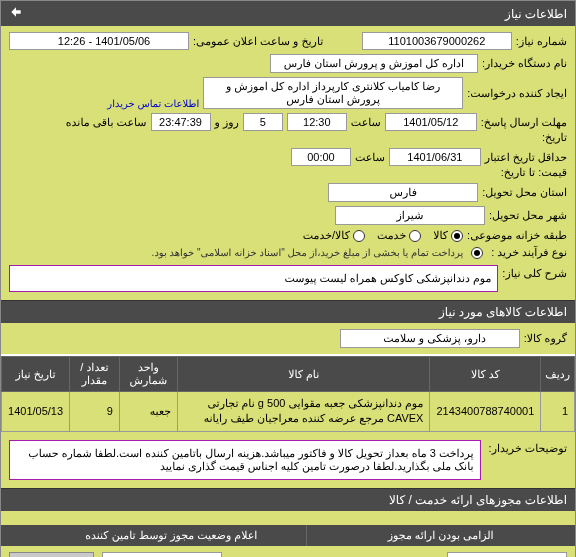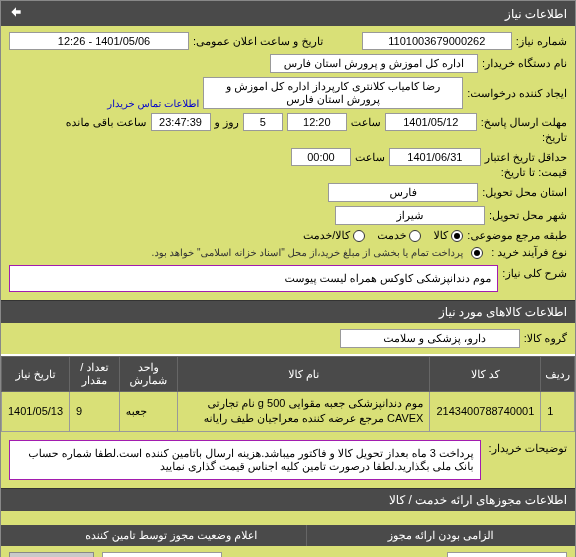--- a/index.html
+++ b/index.html
@@ -22,21 +22,21 @@
 .radio-group { display: flex; gap: 12px; align-items: center; }
 .radio-item { display: flex; align-items: center; gap: 3px; }
 .radio-dot { width: 12px; height: 12px; border: 1px solid #333; border-radius: 50%; background: #fff; display: inline-flex; align-items: center; justify-content: center; }
 .radio-dot.checked::after { content: ""; width: 6px; height: 6px; background: #000; border-radius: 50%; }
 .quote-text { color: #333; font-size: 10px; }
 .section-dark { background: #4a4a4a; color: #fff; padding: 4px 8px; font-size: 12px; border-top: 1px solid #333; }
 .section-dark.right-align { text-align: right; }
 .desc-box { background: #fff; border: 1px solid #a21caf; padding: 6px; margin: 2px 0; min-height: 22px; font-size: 11px; width: 100%; text-align: right; }
 .table { width: 100%; border-collapse: collapse; margin-top: 2px; }
 .table th { background: #4a4a4a; color: #fff; padding: 4px; font-size: 11px; border: 1px solid #666; text-align: center; font-weight: normal; }
-.table td { background: #d9e077; padding: 4px 6px; border: 1px solid #999; font-size: 11px; text-align: left; }
+.table td { background: #d9e077; padding: 4px 6px; border: 1px solid #999; font-size: 11px; text-align: right; }
 .table td.rtxt { text-align: right; line-height: 1.4; }
 .buyer-desc { background: #d9e077; padding: 6px 8px; display: flex; gap: 8px; }
 .buyer-desc label { font-size: 11px; white-space: nowrap; padding-top: 4px; }
 .split-bar { display: flex; }
 .split-bar .sb-item { flex: 1; background: #4a4a4a; color: #fff; padding: 4px 8px; font-size: 11px; text-align: center; border-left: 1px solid #666; }
 .split-bar .sb-item:last-child { border-left: none; padding-left: 44px; }
 .bottom-row { background: #d9e077; padding: 6px 8px; display: flex; align-items: center; gap: 8px; }
 .select-box { background: #fff; border: 1px solid #999; padding: 2px 6px; font-size: 11px; min-width: 120px; min-height: 20px; display: inline-flex; align-items: center; justify-content: space-between; }
 .btn { background: #c9c9c9; border: 1px solid #888; padding: 3px 10px; font-size: 11px; cursor: pointer; }
 .spacer-cell { flex: 1; }
@@ -73,21 +73,21 @@
     <div class="form-row">
       <label>ایجاد کننده درخواست:</label>
       <span class="field w4">رضا کامیاب کلانتری کارپرداز اداره کل اموزش و پرورش استان فارس</span>
       <span class="link-blue">اطلاعات تماس خریدار</span>
     </div>
 
     <div class="form-row">
       <label>مهلت ارسال پاسخ:</label>
       <span class="field date">1401/05/12</span>
       <label>ساعت</label>
-      <span class="field time">12:20</span>
+      <span class="field time">12:30</span>
       <span class="field days">5</span>
       <label>روز و</label>
       <span class="field time">23:47:39</span>
       <label>ساعت باقی مانده</label>
     </div>
     <div class="form-row" style="margin-top:-4px;">
       <label>تاریخ:</label>
     </div>
 
     <div class="form-row">
@@ -104,21 +104,21 @@
       <label>استان محل تحویل:</label>
       <span class="field w1">فارس</span>
     </div>
 
     <div class="form-row">
       <label>شهر محل تحویل:</label>
       <span class="field w1">شیراز</span>
     </div>
 
     <div class="form-row">
-      <label>طبقه مرجع موضوعی:</label>
+      <label>طبقه خزانه موضوعی:</label>
       <div class="radio-group">
         <div class="radio-item">
           <span class="radio-dot checked"></span>
           <span>کالا</span>
         </div>
         <div class="radio-item">
           <span class="radio-dot"></span>
           <span>خدمت</span>
         </div>
         <div class="radio-item">

